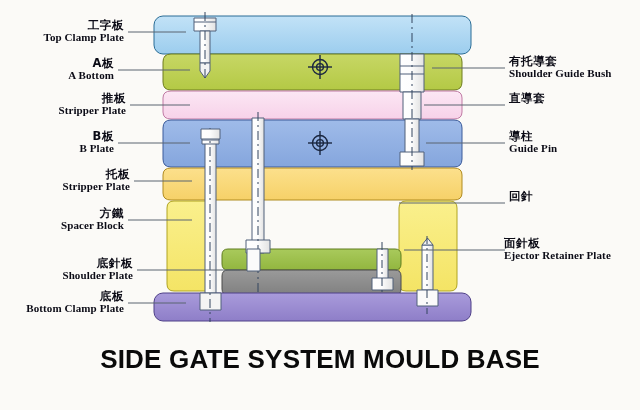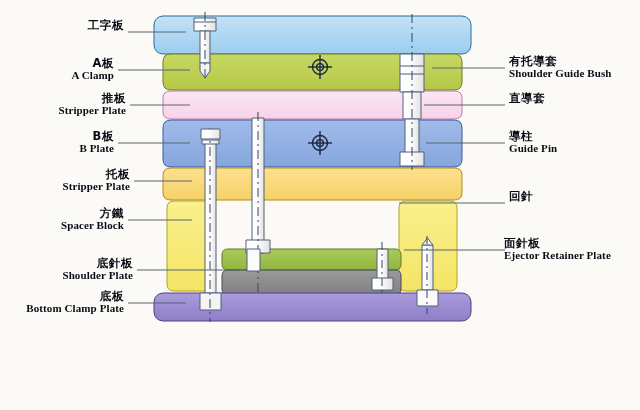--- a/index.html
+++ b/index.html
@@ -164,24 +164,25 @@
         <line x1="424" y1="105" x2="505" y2="105"></line>
         <line x1="426" y1="143" x2="505" y2="143"></line>
         <line x1="399" y1="203" x2="505" y2="203"></line>
         <line x1="404" y1="250" x2="505" y2="250"></line>
       </g>
     </g>
   </svg>
 
   <div class="lbl" style="left:0;top:20px;width:124px">
     <div class="cn">工字板</div>
+    <div class="en">Top Clamp Plate</div>
   </div>
   <div class="lbl" style="left:0;top:58px;width:114px">
     <div class="cn">A板</div>
-    <div class="en">A Clamp</div>
+    <div class="en">A Bottom</div>
   </div>
   <div class="lbl" style="left:0;top:93px;width:126px">
     <div class="cn">推板</div>
     <div class="en">Stripper Plate</div>
   </div>
   <div class="lbl" style="left:0;top:131px;width:114px">
     <div class="cn">B板</div>
     <div class="en">B Plate</div>
   </div>
   <div class="lbl" style="left:0;top:169px;width:130px">
@@ -213,14 +214,15 @@
     <div class="en">Guide Pin</div>
   </div>
   <div class="lbl right" style="left:509px;top:191px;width:131px">
     <div class="cn">回針</div>
   </div>
   <div class="lbl right" style="left:504px;top:238px;width:136px">
     <div class="cn">面針板</div>
     <div class="en">Ejector Retainer Plate</div>
   </div>
 
+  <div class="title title-en">SIDE GATE SYSTEM MOULD BASE</div>
 
 </div>
 
 </body></html>

